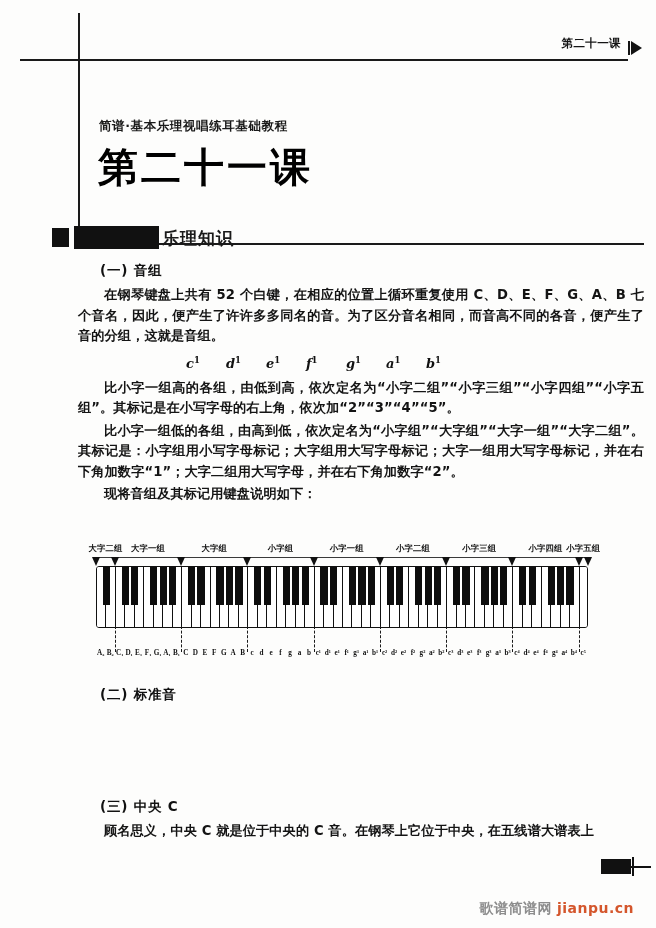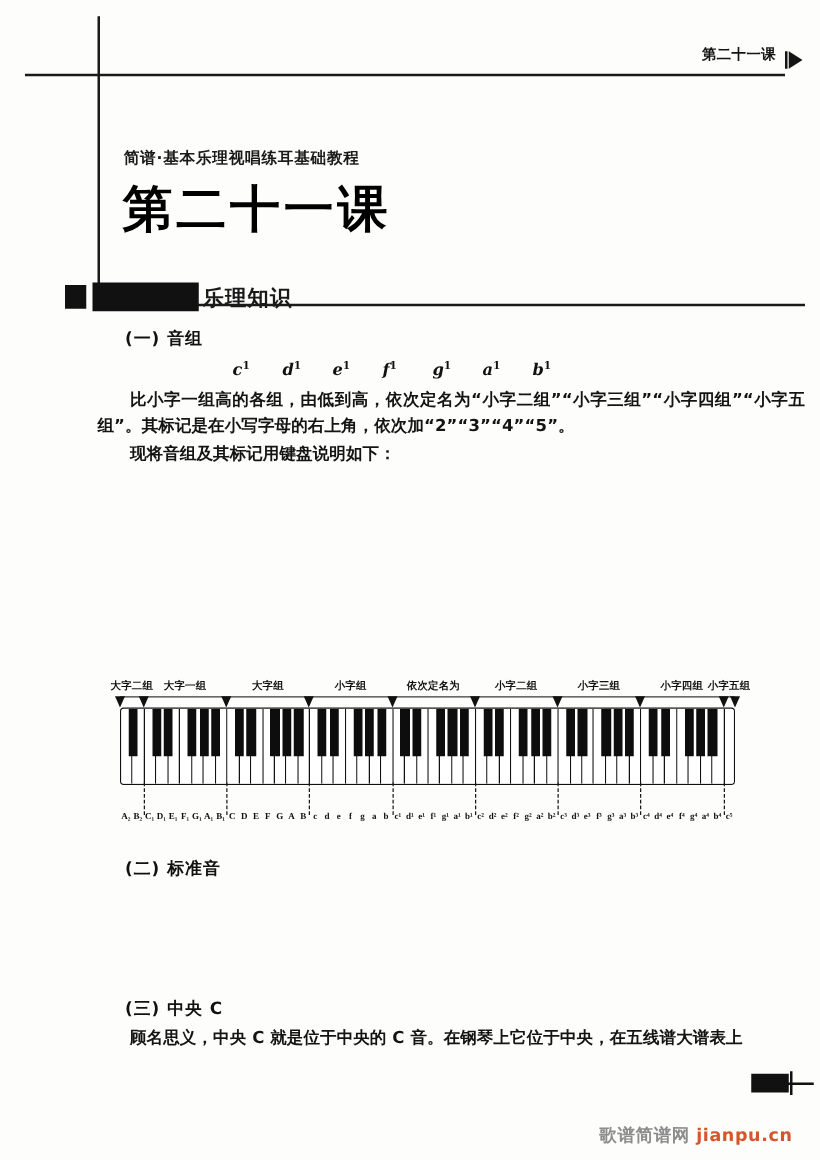--- a/index.html
+++ b/index.html
@@ -351,34 +351,36 @@
   <div class="lesson-title">第二十一课</div>
 
   <div class="banner">
     <div class="banner-sq"></div>
     <div class="banner-bar"></div>
     <div class="banner-text">乐理知识</div>
   </div>
 
   <div class="body-col">
     <div class="subhead">(一) 音组</div>
+    <p class="para">在钢琴键盘上共有 52 个白键，在相应的位置上循环重复使用 C、D、E、F、G、A、B 七个音名，因此，便产生了许许多多同名的音。为了区分音名相同，而音高不同的各音，便产生了音的分组，这就是音组。</p>
     <div class="notes-row">
       <span class="note"><span>c</span><sup>1</sup></span><span class="note"><span>d</span><sup>1</sup></span><span class="note"><span>e</span><sup>1</sup></span><span class="note"><span>f</span><sup>1</sup></span><span class="note"><span>g</span><sup>1</sup></span><span class="note"><span>a</span><sup>1</sup></span><span class="note"><span>b</span><sup>1</sup></span>
     </div>
     <p class="para">比小字一组高的各组，由低到高，依次定名为“小字二组”“小字三组”“小字四组”“小字五组”。其标记是在小写字母的右上角，依次加“2”“3”“4”“5”。</p>
+    <p class="para">比小字一组低的各组，由高到低，依次定名为“小字组”“大字组”“大字一组”“大字二组”。其标记是：小字组用小写字母标记；大字组用大写字母标记；大字一组用大写字母标记，并在右下角加数字“1”；大字二组用大写字母，并在右下角加数字“2”。</p>
     <p class="para">现将音组及其标记用键盘说明如下：</p>
   </div>
 
   <div class="figure">
     <div class="grp-labels" id="grp-labels">
         <span class="grp-label" style="left: 9.46154px;">大字二组</span>
         <span class="grp-label" style="left: 52.0385px;">大字一组</span>
         <span class="grp-label" style="left: 118.269px;">大字组</span>
         <span class="grp-label" style="left: 184.5px;">小字组</span>
-        <span class="grp-label" style="left: 250.731px;">依次定名为</span>
+        <span class="grp-label" style="left: 250.731px;">小字一组</span>
         <span class="grp-label" style="left: 316.962px;">小字二组</span>
         <span class="grp-label" style="left: 383.192px;">小字三组</span>
         <span class="grp-label" style="left: 449.423px;">小字四组</span>
         <span class="grp-label" style="left: 487.269px;">小字五组</span>
       </div>
     <div class="grp-rule"></div>
     <div class="brackets" id="brackets">
         <div class="vee" style="left: 0px;"></div>
         <div class="vee" style="left: 18.9231px;"></div>
         <div class="vee" style="left: 85.1538px;"></div>

